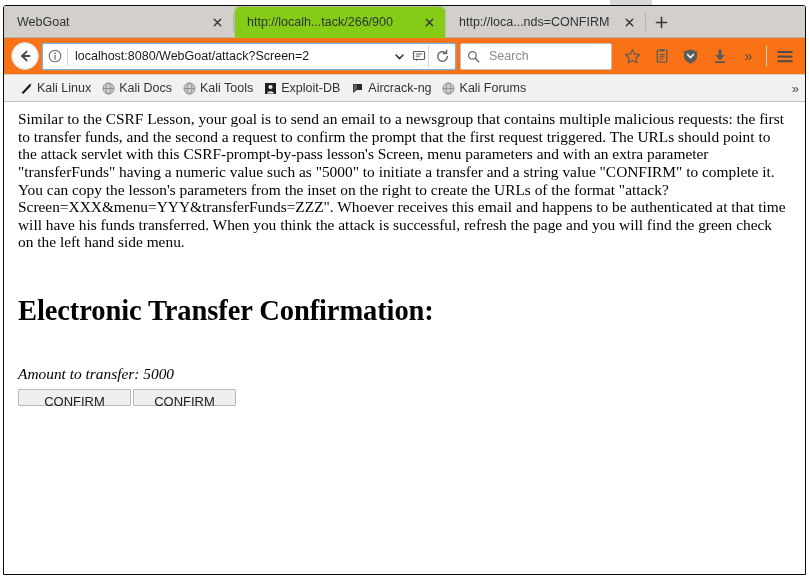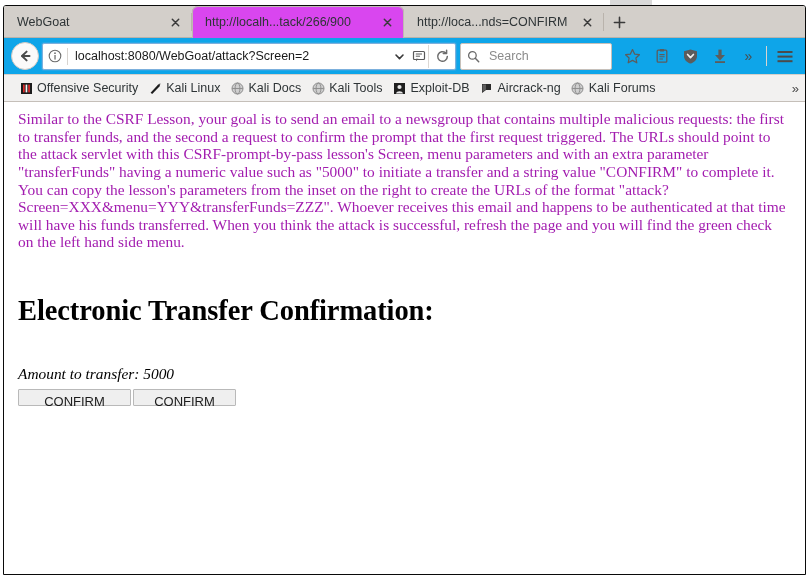--- a/index.html
+++ b/index.html
@@ -115,21 +115,21 @@
     cursor: default;
     background: #d3cfca;
   }
   .tab .tablabel {
     white-space: nowrap;
     overflow: hidden;
     text-overflow: clip;
     flex: 1;
   }
   .tab.active {
-    background: #d946ef;
+    background: #84cc16;
     border-radius: 6px 6px 0 0;
     box-shadow: inset 1px 0 0 #bfb9b2, inset -1px 0 0 #bfb9b2, inset 0 1px 0 #bfb9b2;
     z-index: 2;
   }
   .tab.inactive:after {
     content: "";
     position: absolute;
     right: 0;
     top: 7px;
     bottom: 7px;
@@ -139,37 +139,37 @@
   .tab-close {
     width: 15px;
     height: 15px;
     margin-left: 8px;
     display: flex;
     align-items: center;
     justify-content: center;
     flex: none;
     cursor: default;
   }
-  .tab0 { width: 188px; gap: 30px; }
+  .tab0 { width: 230px; gap: 30px; }
   .tab1 { width: 212px; }
   .tab2 { width: 200px; }
   .newtab {
     width: 30px;
     height: 32px;
     display: flex;
     align-items: center;
     justify-content: center;
     cursor: default;
   }
 
   
   .navbar {
     height: 36px;
     min-height: 36px;
-    background: #0ea5e9;
+    background: #f97316;
     border-bottom: 1px solid #d6d0ca;
     display: flex;
     align-items: center;
     padding: 0 6px;
     gap: 0px;
   }
   .navbtn {
     width: 30px;
     height: 28px;
     display: flex;
@@ -316,21 +316,21 @@
     flex: 1;
     background: #ffffff;
     padding: 8px 14px 0 14px;
     overflow: hidden;
     position: relative;
   }
   .lesson-text {
     font-family: "Liberation Serif", serif;
     font-size: 15.4px;
     line-height: 1.145;
-    color: #a21caf;
+    color: #000000;
     margin: 0;
     text-align: left;
   }
   .lesson-heading {
     font-family: "Liberation Serif", serif;
     font-size: 28.5px;
     font-weight: bold;
     color: #000000;
     margin: 44px 0 0 0;
     letter-spacing: -0.1px;
@@ -501,31 +501,20 @@
         <svg width="18" height="15" viewBox="0 0 18 15">
           <rect x="1.5" y="2" width="15" height="2" fill="#4b4b4b"></rect>
           <rect x="1.5" y="6.6" width="15" height="2" fill="#4b4b4b"></rect>
           <rect x="1.5" y="11.2" width="15" height="2" fill="#4b4b4b"></rect>
         </svg>
       </div>
     </div>
 
     <div class="bookmarks">
 
-      <div class="bm">
-        <span class="bm-ico">
-          <svg width="13" height="13" viewBox="0 0 13 13">
-            <rect x="1" y="1" width="11" height="11" fill="#1b1b1b"></rect>
-            <rect x="3" y="2.6" width="1.7" height="7.8" fill="#e02b2b"></rect>
-            <rect x="5.6" y="2.6" width="1.7" height="7.8" fill="#f5f5f5"></rect>
-            <rect x="8.2" y="2.6" width="1.7" height="7.8" fill="#e02b2b"></rect>
-          </svg>
-        </span>
-        <span>Offensive Security</span>
-      </div>
 
       <div class="bm">
         <span class="bm-ico">
           <svg width="13" height="13" viewBox="0 0 13 13">
             <path d="M1.6 10.8 L9.4 2.2 L11.2 3.7 L3.2 12 Z" fill="#1c1c1c"></path>
             <path d="M9.2 2.4 L11.4 1.2 L11 3.5 Z" fill="#4a4a4a"></path>
           </svg>
         </span>
         <span>Kali Linux</span>
       </div>

